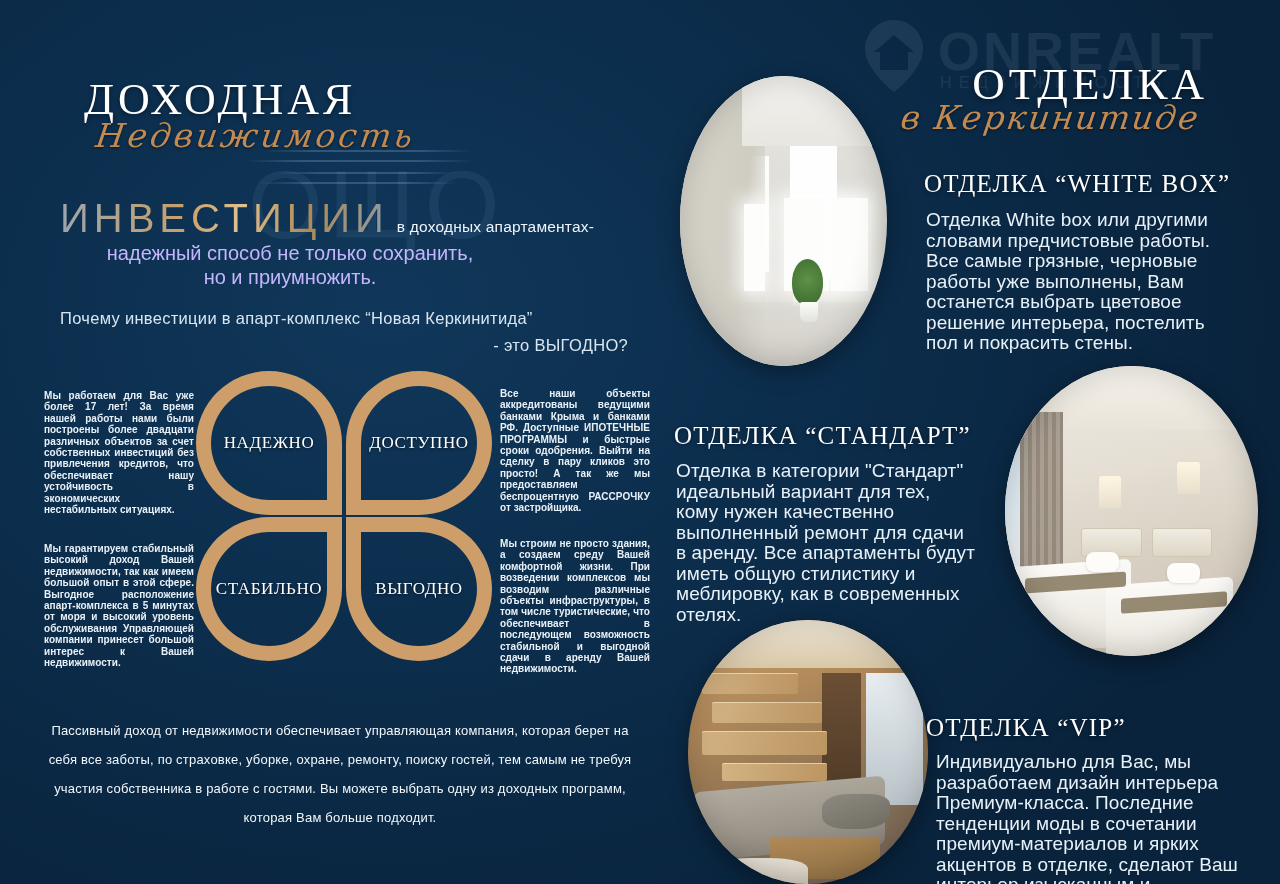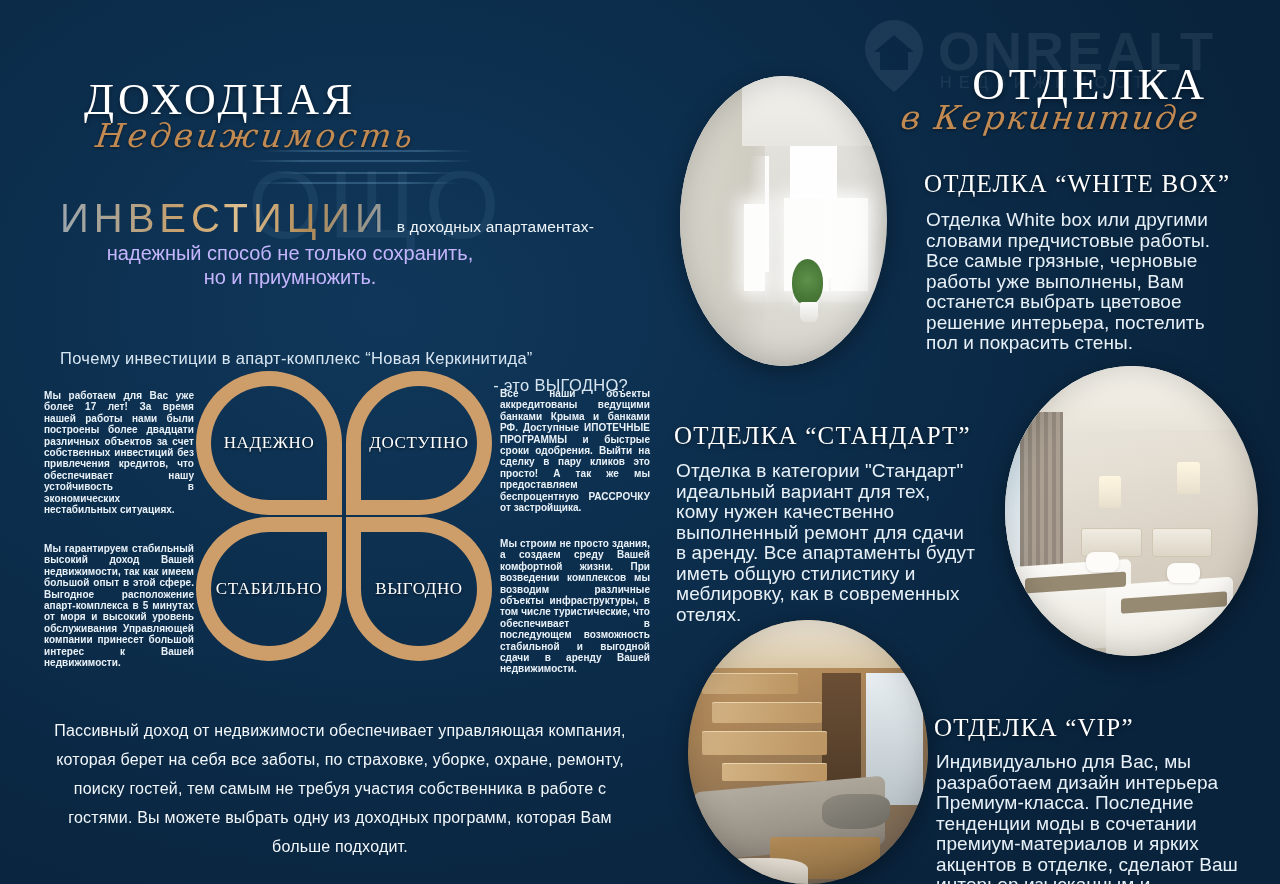--- a/index.html
+++ b/index.html
@@ -72,21 +72,21 @@
     display:inline-block; vertical-align:baseline;
     font-size:15.5px; color:#eef4f9; letter-spacing:.2px; padding-left:8px;
   }
   #invest-line2, #invest-line3 {
     text-align:center; color:#c4b5fd; font-size:20px; line-height:24px;
     padding-right:100px;
   }
 
   #why-block {
     position:absolute; left:60px; top:305px; width:580px;
-    color:#d8e6f2; font-size:16.5px; line-height:27px; letter-spacing:.3px;margin-top:40px;
+    color:#d8e6f2; font-size:16.5px; line-height:27px; letter-spacing:.3px;
   }
   #why-line1 { text-align:left; }
   #why-line2 { text-align:right; padding-right:12px; }
 
   
   #petal-diagram { position:absolute; left:196px; top:371px; width:296px; height:290px; }
   .petal {
     position:absolute; width:146px; height:144px;
     border:15px solid #cd9e6a; background:transparent;
   }
@@ -108,21 +108,21 @@
     font-weight:700; letter-spacing:.05px;
   }
   #text-tl { left:44px;  top:390px; width:150px; }
   #text-bl { left:44px;  top:543px; width:150px; }
   #text-tr { left:500px; top:388px; width:150px; }
   #text-br { left:500px; top:538px; width:150px; }
 
   #bottom-paragraph {
     position:absolute; left:40px; top:716px; width:600px;
     text-align:center; color:#f2f7fb;
-    font-size:16px; line-height:29px; letter-spacing:.2px;
+    font-size:13px; line-height:29px; letter-spacing:.2px;
   }
 
   
   #right-panel { position:absolute; left:672px; top:0; width:608px; height:884px; }
 
   #right-headline-main {
     position:absolute; right:72px; top:58px;
     font-family:"Liberation Serif", serif;
     font-size:45px; letter-spacing:4px; color:#ffffff; font-weight:400;
     text-shadow:0 2px 5px rgba(0,0,0,.45);
@@ -141,21 +141,21 @@
     text-shadow:0 1px 4px rgba(0,0,0,.5);
   }
   .sec-body {
     position:absolute; color:#e8f1f8;
     font-size:19px; line-height:20.5px; letter-spacing:.1px;
   }
   #wb-title { left:252px; top:170px; }
   #wb-body  { left:254px; top:210px; width:300px; }
   #st-title { left:2px;   top:422px; }
   #st-body  { left:4px;   top:461px; width:300px; }
-  #vip-title{ left:262px; top:714px; }
+  #vip-title{ left:254px; top:714px; }
   #vip-body { left:264px; top:752px; width:310px; }
 
   
   .photo { position:absolute; overflow:hidden; }
 
   #photo-whitebox {
     left:8px; top:76px; width:207px; height:290px;
     border-radius:50% / 50%;
     background:
       

